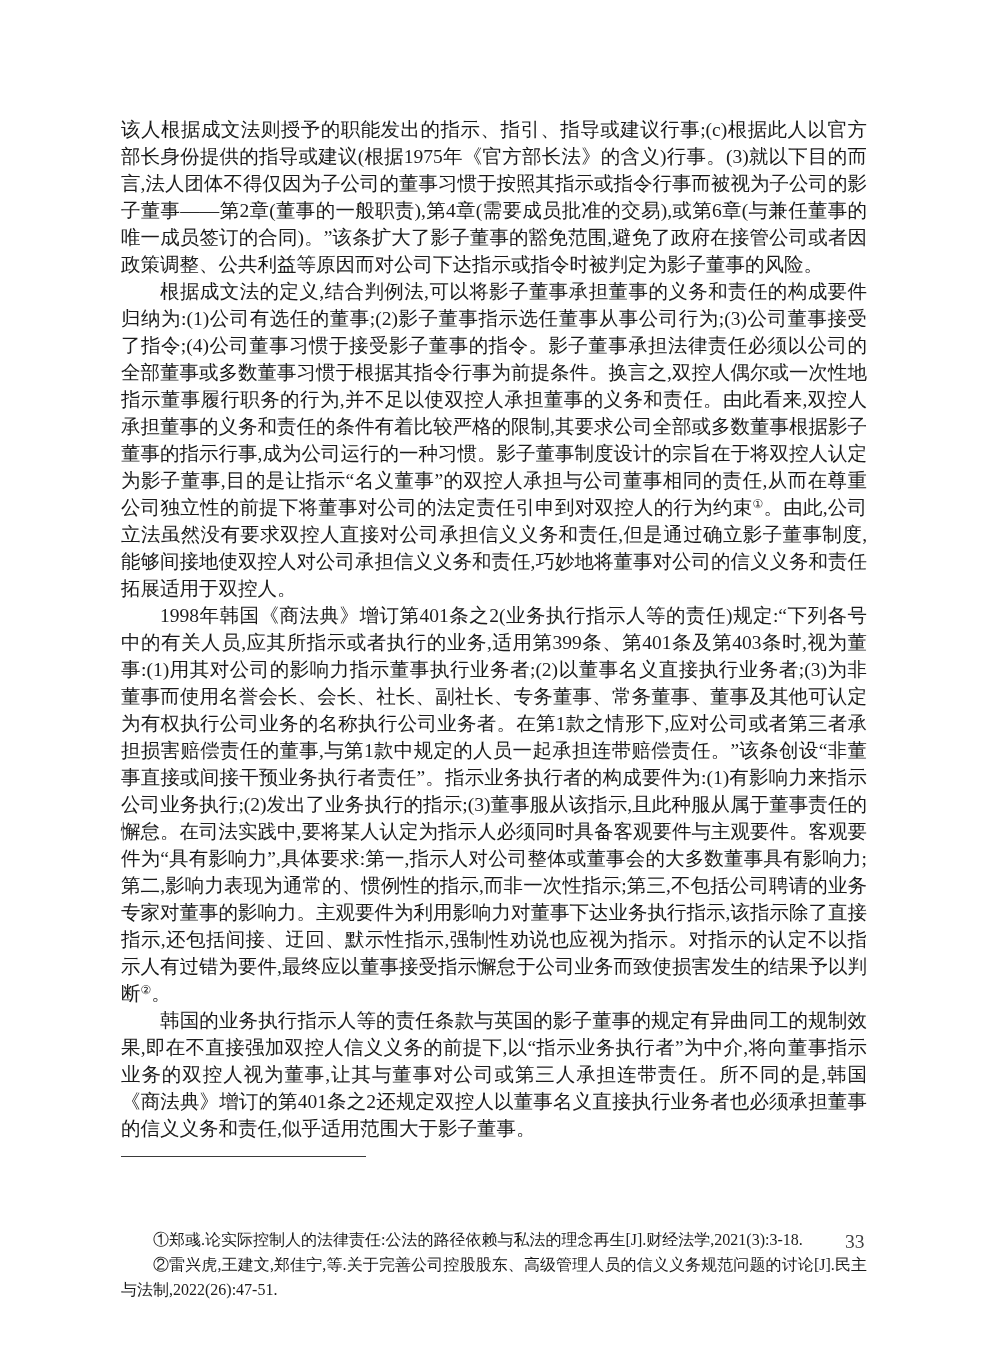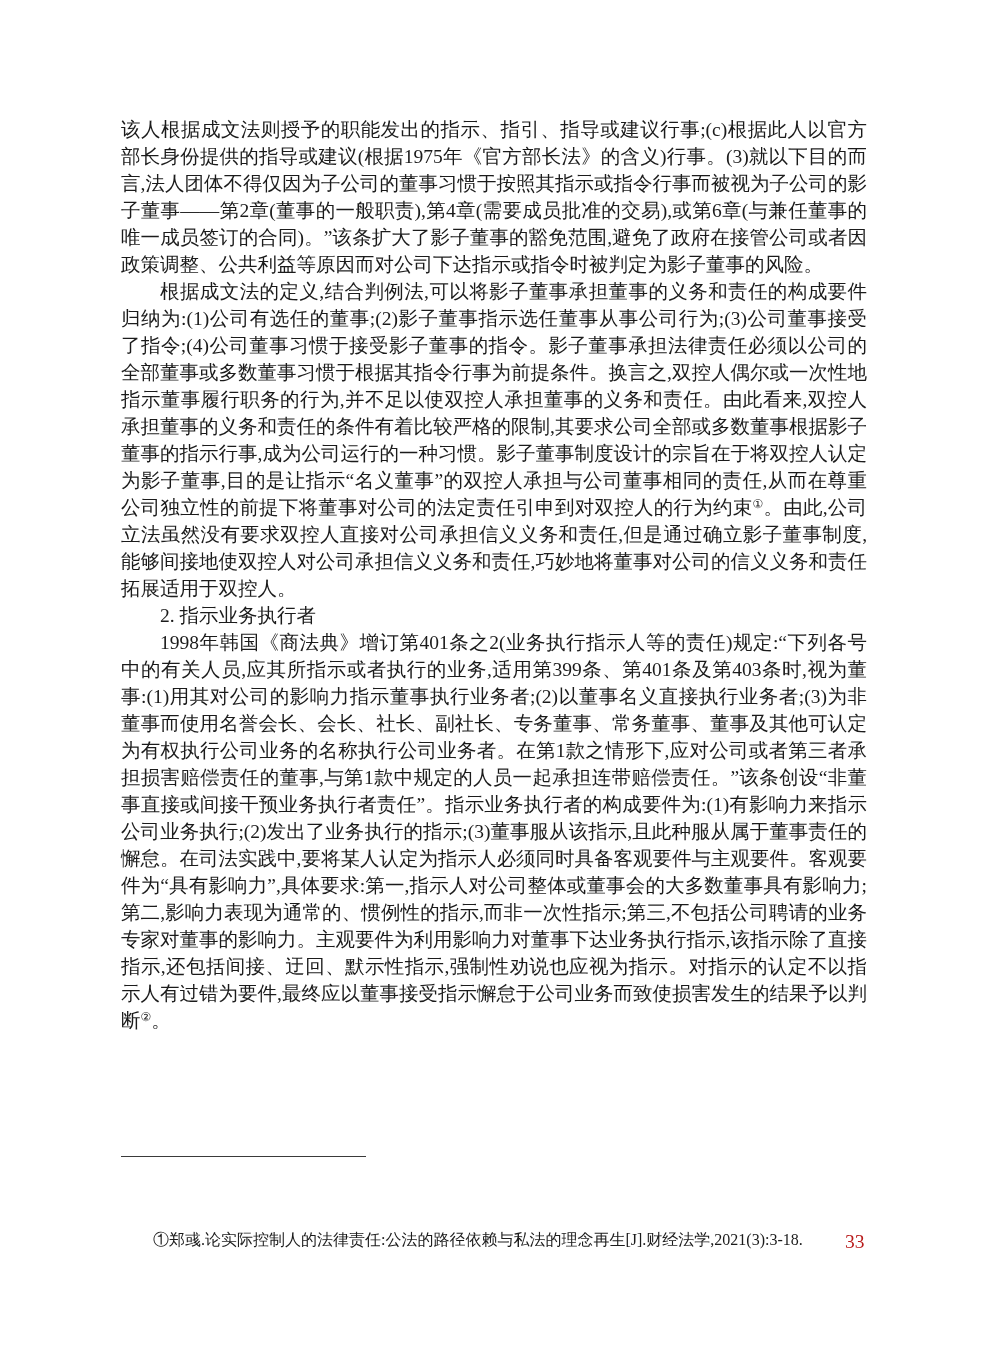--- a/index.html
+++ b/index.html
@@ -57,44 +57,45 @@
     line-height: 25px;
     text-align: justify;
     text-justify: inter-ideograph;
     text-indent: 2em;
   }
   .page-number {
     position: absolute;
     left: 845px;
     top: 1231px;
     font-size: 19.5px;
-    color: #b91c1c;
+    color: #404040;
   }
 </style>
 </head>
 <body>
 
 <div class="page">
 
   <div class="content">
 
     <p>该人根据成文法则授予的职能发出的指示、指引、指导或建议行事;(c)根据此人以官方部长身份提供的指导或建议(根据1975年《官方部长法》的含义)行事。(3)就以下目的而言,法人团体不得仅因为子公司的董事习惯于按照其指示或指令行事而被视为子公司的影子董事——第2章(董事的一般职责),第4章(需要成员批准的交易),或第6章(与兼任董事的唯一成员签订的合同)。”该条扩大了影子董事的豁免范围,避免了政府在接管公司或者因政策调整、公共利益等原因而对公司下达指示或指令时被判定为影子董事的风险。</p>
 
     <p class="indent"><span>根据成文法的定义,结合判例法,可以将影子董事承担董事的义务和责任的构成要件归纳为:(1)公司有选任的董事;(2)影子董事指示选任董事从事公司行为;(3)公司董事接受了指令;(4)公司董事习惯于接受影子董事的指令。影子董事承担法律责任必须以公司的全部董事或多数董事习惯于根据其指令行事为前提条件。换言之,双控人偶尔或一次性地指示董事履行职务的行为,并不足以使双控人承担董事的义务和责任。由此看来,双控人承担董事的义务和责任的条件有着比较严格的限制,其要求公司全部或多数董事根据影子董事的指示行事,成为公司运行的一种习惯。影子董事制度设计的宗旨在于将双控人认定为影子董事,目的是让指示“名义董事”的双控人承担与公司董事相同的责任,从而在尊重公司独立性的前提下将董事对公司的法定责任引申到对双控人的行为约束</span><sup>①</sup><span>。由此,公司立法虽然没有要求双控人直接对公司承担信义义务和责任,但是通过确立影子董事制度,能够间接地使双控人对公司承担信义义务和责任,巧妙地将董事对公司的信义义务和责任拓展适用于双控人。</span></p>
 
-    <p class="indent">2. 指示业务执行者</p>
 
     <p class="indent"><span>1998年韩国《商法典》增订第401条之2(业务执行指示人等的责任)规定:“下列各号中的有关人员,应其所指示或者执行的业务,适用第399条、第401条及第403条时,视为董事:(1)用其对公司的影响力指示董事执行业务者;(2)以董事名义直接执行业务者;(3)为非董事而使用名誉会长、会长、社长、副社长、专务董事、常务董事、董事及其他可认定为有权执行公司业务的名称执行公司业务者。在第1款之情形下,应对公司或者第三者承担损害赔偿责任的董事,与第1款中规定的人员一起承担连带赔偿责任。”该条创设“非董事直接或间接干预业务执行者责任”。指示业务执行者的构成要件为:(1)有影响力来指示公司业务执行;(2)发出了业务执行的指示;(3)董事服从该指示,且此种服从属于董事责任的懈怠。在司法实践中,要将某人认定为指示人必须同时具备客观要件与主观要件。客观要件为“具有影响力”,具体要求:第一,指示人对公司整体或董事会的大多数董事具有影响力;第二,影响力表现为通常的、惯例性的指示,而非一次性指示;第三,不包括公司聘请的业务专家对董事的影响力。主观要件为利用影响力对董事下达业务执行指示,该指示除了直接指示,还包括间接、迂回、默示性指示,强制性劝说也应视为指示。对指示的认定不以指示人有过错为要件,最终应以董事接受指示懈怠于公司业务而致使损害发生的结果予以判断</span><sup>②</sup><span>。</span></p>
 
+    <p class="indent">韩国的业务执行指示人等的责任条款与英国的影子董事的规定有异曲同工的规制效果,即在不直接强加双控人信义义务的前提下,以“指示业务执行者”为中介,将向董事指示业务的双控人视为董事,让其与董事对公司或第三人承担连带责任。所不同的是,韩国《商法典》增订的第401条之2还规定双控人以董事名义直接执行业务者也必须承担董事的信义义务和责任,似乎适用范围大于影子董事。</p>
 
 
 
   </div>
 
   <div class="footnote-rule"></div>
 
   <div class="footnotes">
     <p>①郑彧.论实际控制人的法律责任:公法的路径依赖与私法的理念再生[J].财经法学,2021(3):3-18.</p>
+    <p>②雷兴虎,王建文,郑佳宁,等.关于完善公司控股股东、高级管理人员的信义义务规范问题的讨论[J].民主与法制,2022(26):47-51.</p>
   </div>
 
   <div class="page-number">33</div>
 
 </div>
 
 </body></html>

